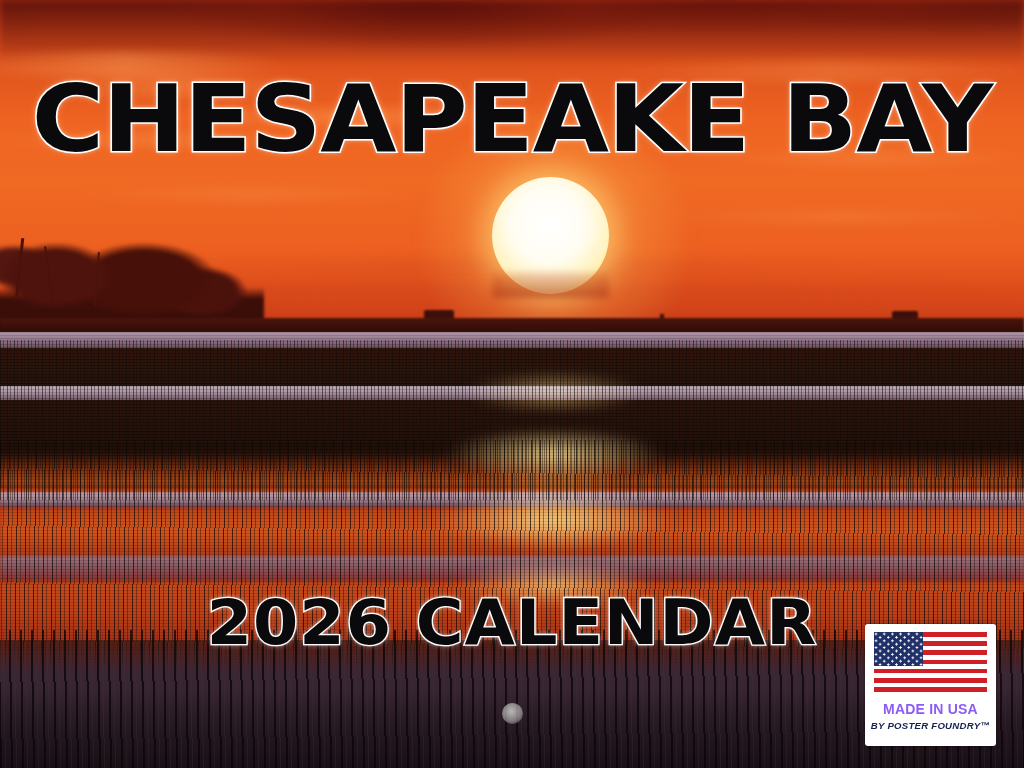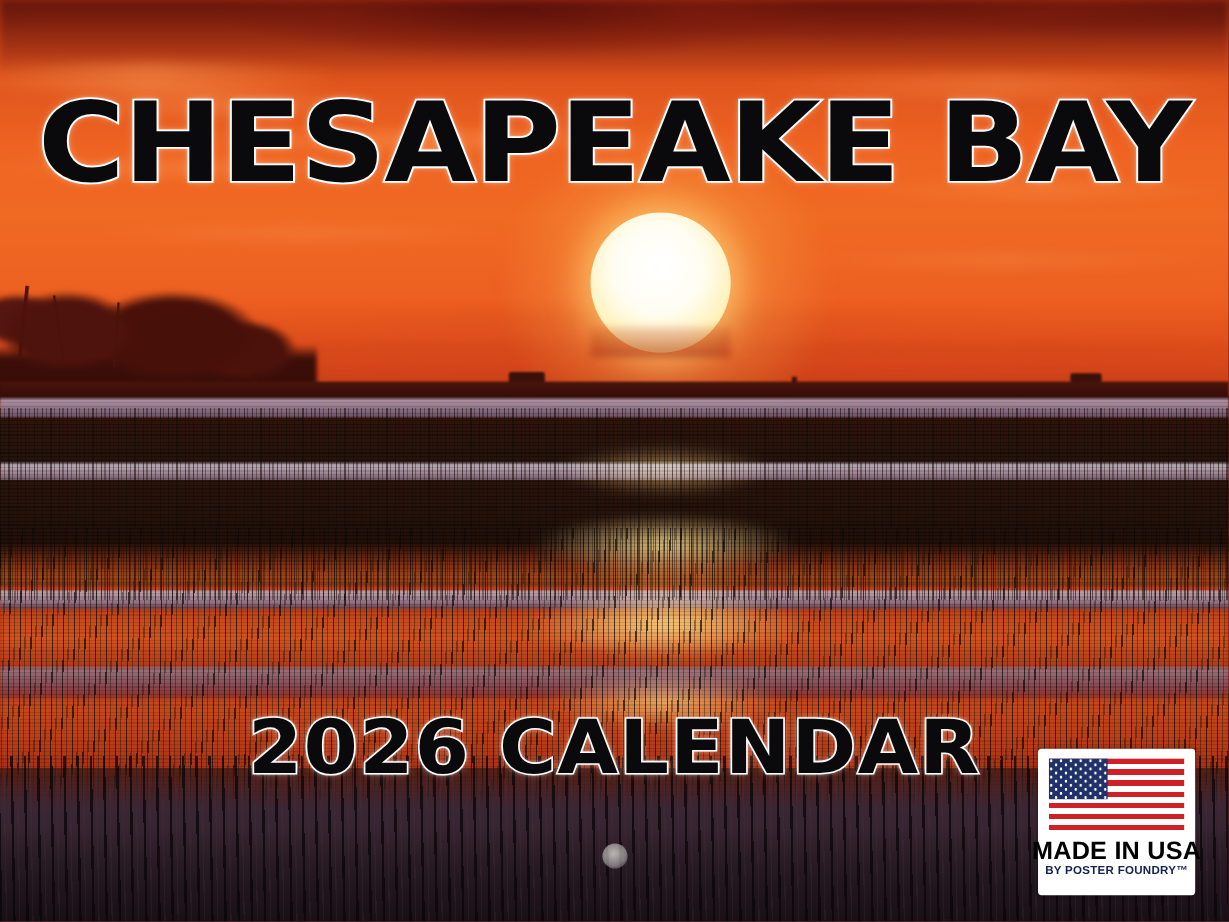--- a/index.html
+++ b/index.html
@@ -290,35 +290,36 @@
     background-image:
       radial-gradient(circle, #ffffff 0.9px, rgba(255,255,255,0) 1.3px),
       radial-gradient(circle, #ffffff 0.9px, rgba(255,255,255,0) 1.3px);
     background-size:8.2px 6.8px, 8.2px 6.8px;
     background-position:2px 2px, 6.1px 5.4px;
   }
   .badge-made {
     margin-top:6px;
     font-family:"Liberation Sans", sans-serif;
     font-weight:bold;
-    font-size:21px;
+    font-size:14px;
     line-height:17px;
-    color:#000000;
+    color:#8b5cf6;
     letter-spacing:.2px;
     white-space:nowrap;
   }
   .badge-by {
     margin-top:2px;
     font-family:"Liberation Sans", sans-serif;
     font-weight:bold;
     font-size:9.6px;
     line-height:11px;
     color:#13224e;
     letter-spacing:.25px;
     white-space:nowrap;
+    font-style:italic;
   }
 
   
   .vignette {
     position:absolute; left:0; top:0; width:1024px; height:768px;
     background:radial-gradient(ellipse 130% 110% at 50% 46%, rgba(0,0,0,0) 52%, rgba(0,0,0,.26) 100%);
     pointer-events:none;
   }
 </style>
 </head>

